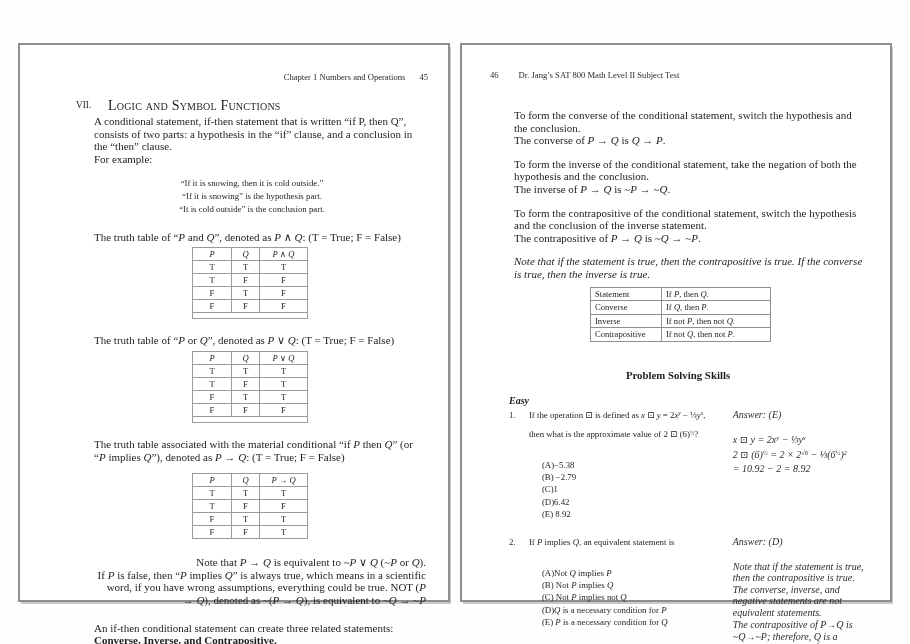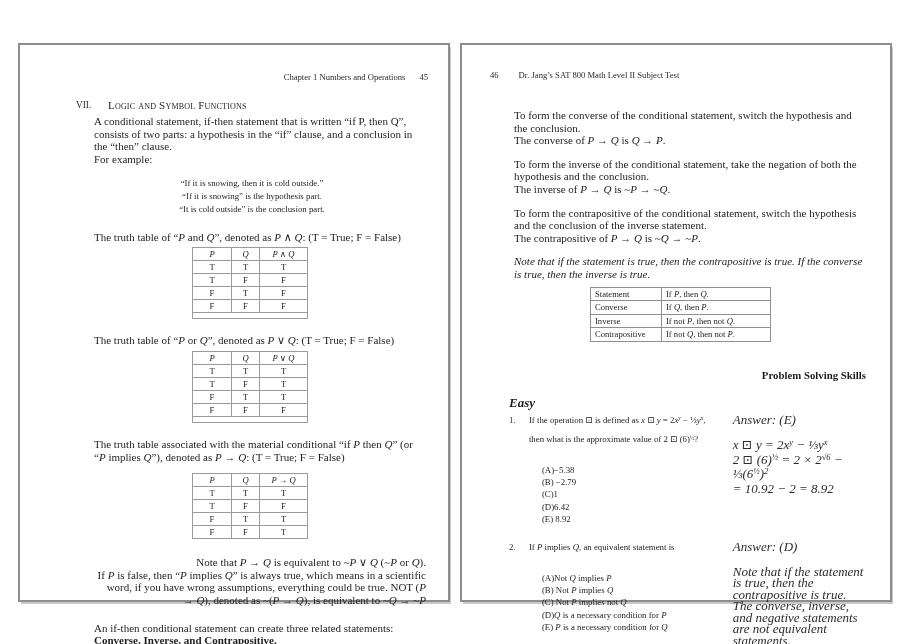--- a/index.html
+++ b/index.html
@@ -16,21 +16,21 @@
   #right-page{left:460px;padding:24px 24px 0 28px;}
 
   .pg-header{font-size:8.6px;line-height:12px;color:#2a2a2a;}
   #left-page .pg-header{text-align:right;margin-bottom:16px;}
   #left-page .pg-header .pgnum{margin-left:14px;}
   #right-page .pg-header{text-align:left;margin-bottom:28px;}
   #right-page .pg-header .title{margin-left:20px;}
 
   .section-head{display:flex;font-weight:normal;font-size:9.3px;line-height:13px;margin-bottom:3px;}
   .secnum{width:32px;}
-  .sectitle{font-variant:small-caps;letter-spacing:.2px;font-size:11px;}
+  .sectitle{font-variant:small-caps;letter-spacing:.2px;font-size:14px;}
 
   .body{font-size:11px;line-height:12.6px;margin:0;}
   .ind{margin-left:18px;margin-right:2px;}
   .centered{text-align:center;font-size:8.8px;line-height:12.8px;margin:12px 0 0 0;}
 
   .caption{margin-top:15px;}
   table.truth{border-collapse:collapse;margin:4px 0 0 116px;font-size:8.6px;}
   table.truth th,table.truth td{border:1px solid #9b9b9b;text-align:center;padding:0;height:12px;}
   table.truth th{font-style:italic;font-weight:normal;}
   table.truth .c1{width:38px;} table.truth .c2{width:27px;} table.truth .c3{width:47px;}
@@ -39,31 +39,31 @@
   .notes{margin-top:17px;text-align:right;}
   .closing{margin-top:15px;}
 
   .rp-block{margin-left:24px;margin-bottom:11px;margin-right:2px;}
   .note-it{font-style:italic;margin-left:24px;margin-top:2px;margin-right:2px;}
 
   table.stmt{border-collapse:collapse;margin:6px 0 0 100px;font-size:8.6px;}
   table.stmt td{border:1px solid #8f8f8f;padding:0 4px;height:12.5px;}
   table.stmt .sc1{width:62px;} table.stmt .sc2{width:100px;}
 
-  .pss{text-align:right;font-weight:bold;font-size:10.8px;margin:27px 0 0 0;}
-  .easy{font-style:italic;font-weight:bold;font-size:13px;margin:14px 0 3px 19px;}
+  .pss{text-align:center;font-weight:bold;font-size:10.8px;margin:27px 0 0 0;}
+  .easy{font-style:italic;font-weight:bold;font-size:10px;margin:14px 0 3px 19px;}
 
   .question{display:flex;margin-left:19px;margin-right:0;}
   .q2{margin-top:16px;}
   .qnum{width:20px;font-size:8.8px;line-height:12.6px;}
   .qbody{width:205px;font-size:8.8px;line-height:12.6px;}
   .qline.gap{margin-top:7px;}
   .choices{margin-left:13px;margin-top:18px;}
   .choice{line-height:12.3px;}
-  .qans{margin-left:auto;width:134px;font-style:italic;font-size:13px;line-height:11.5px;color:#2c2c2c;}
+  .qans{margin-left:auto;width:134px;font-style:italic;font-size:10px;line-height:11.5px;color:#2c2c2c;}
   .alabel{margin-bottom:13px;}
   .work{line-height:14.5px;}
   .expl{margin-bottom:1px;}
 
   sup{font-size:65%;line-height:0;vertical-align:baseline;position:relative;top:-0.45em;}
 </style>
 </head>
 <body>
 
 <div>

